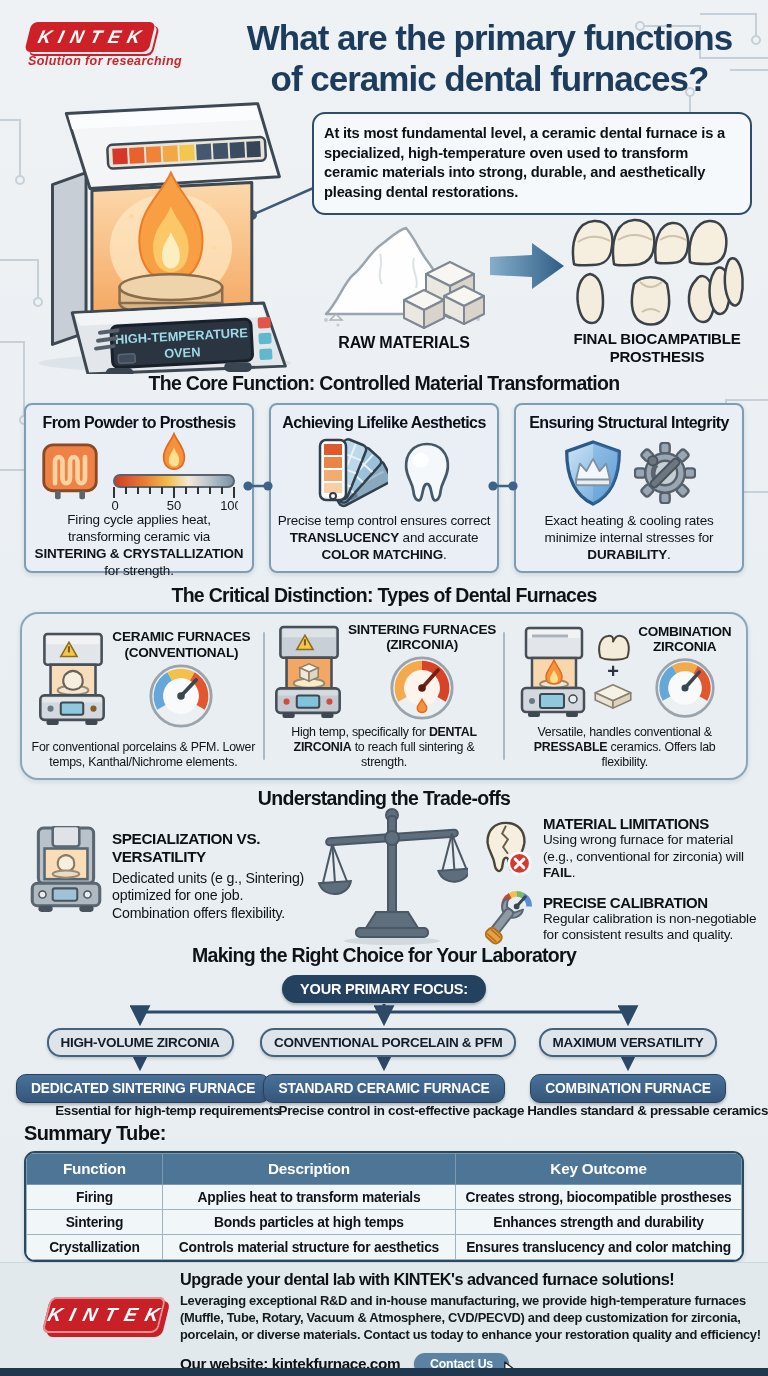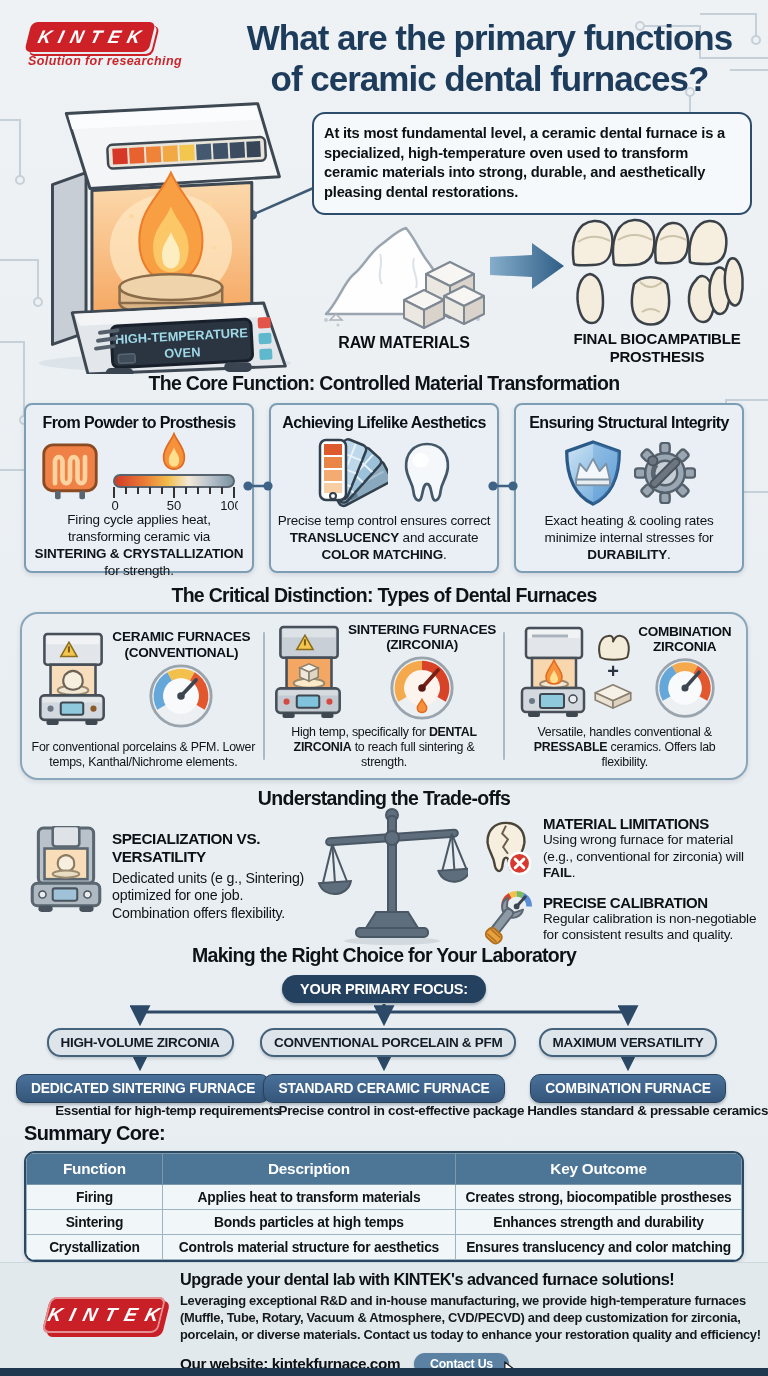--- a/index.html
+++ b/index.html
@@ -654,21 +654,21 @@
   <div class="colblock opt-row" style="left:504px;top:1028px;width:248px"><span class="pill">MAXIMUM VERSATILITY</span></div>
 
   <div class="colblock res-row" style="left:16px;top:1074px;width:248px"><span class="pill">DEDICATED SINTERING FURNACE</span></div>
   <div class="colblock res-row" style="left:260px;top:1074px;width:248px"><span class="pill">STANDARD CERAMIC FURNACE</span></div>
   <div class="colblock res-row" style="left:504px;top:1074px;width:248px"><span class="pill">COMBINATION FURNACE</span></div>
 
   <div class="note" style="left:0;top:1103px;width:280px">Essential for high-temp requirements</div>
   <div class="note" style="left:244px;top:1103px;width:280px">Precise control in cost-effective package</div>
   <div class="note" style="left:488px;top:1103px;width:280px">Handles standard &amp; pressable ceramics</div>
 
-  <div class="sum-h">Summary Core:</div>
+  <div class="sum-h">Summary Tube:</div>
   <div class="tablewrap">
     <table>
       <colgroup>
           <col class="c1">
           <col class="c2">
           <col class="c3">
         </colgroup>
       <thead>
         <tr>
           <th>Function</th>

